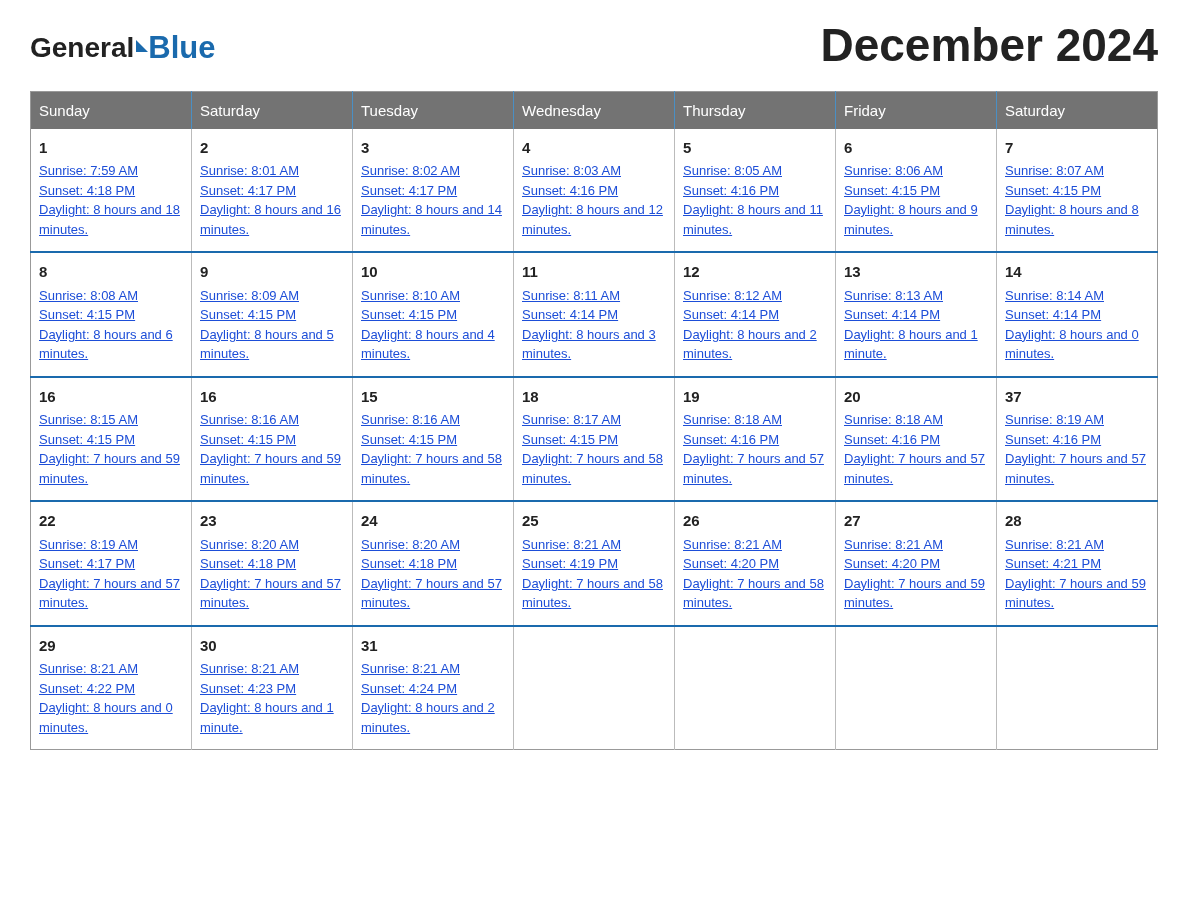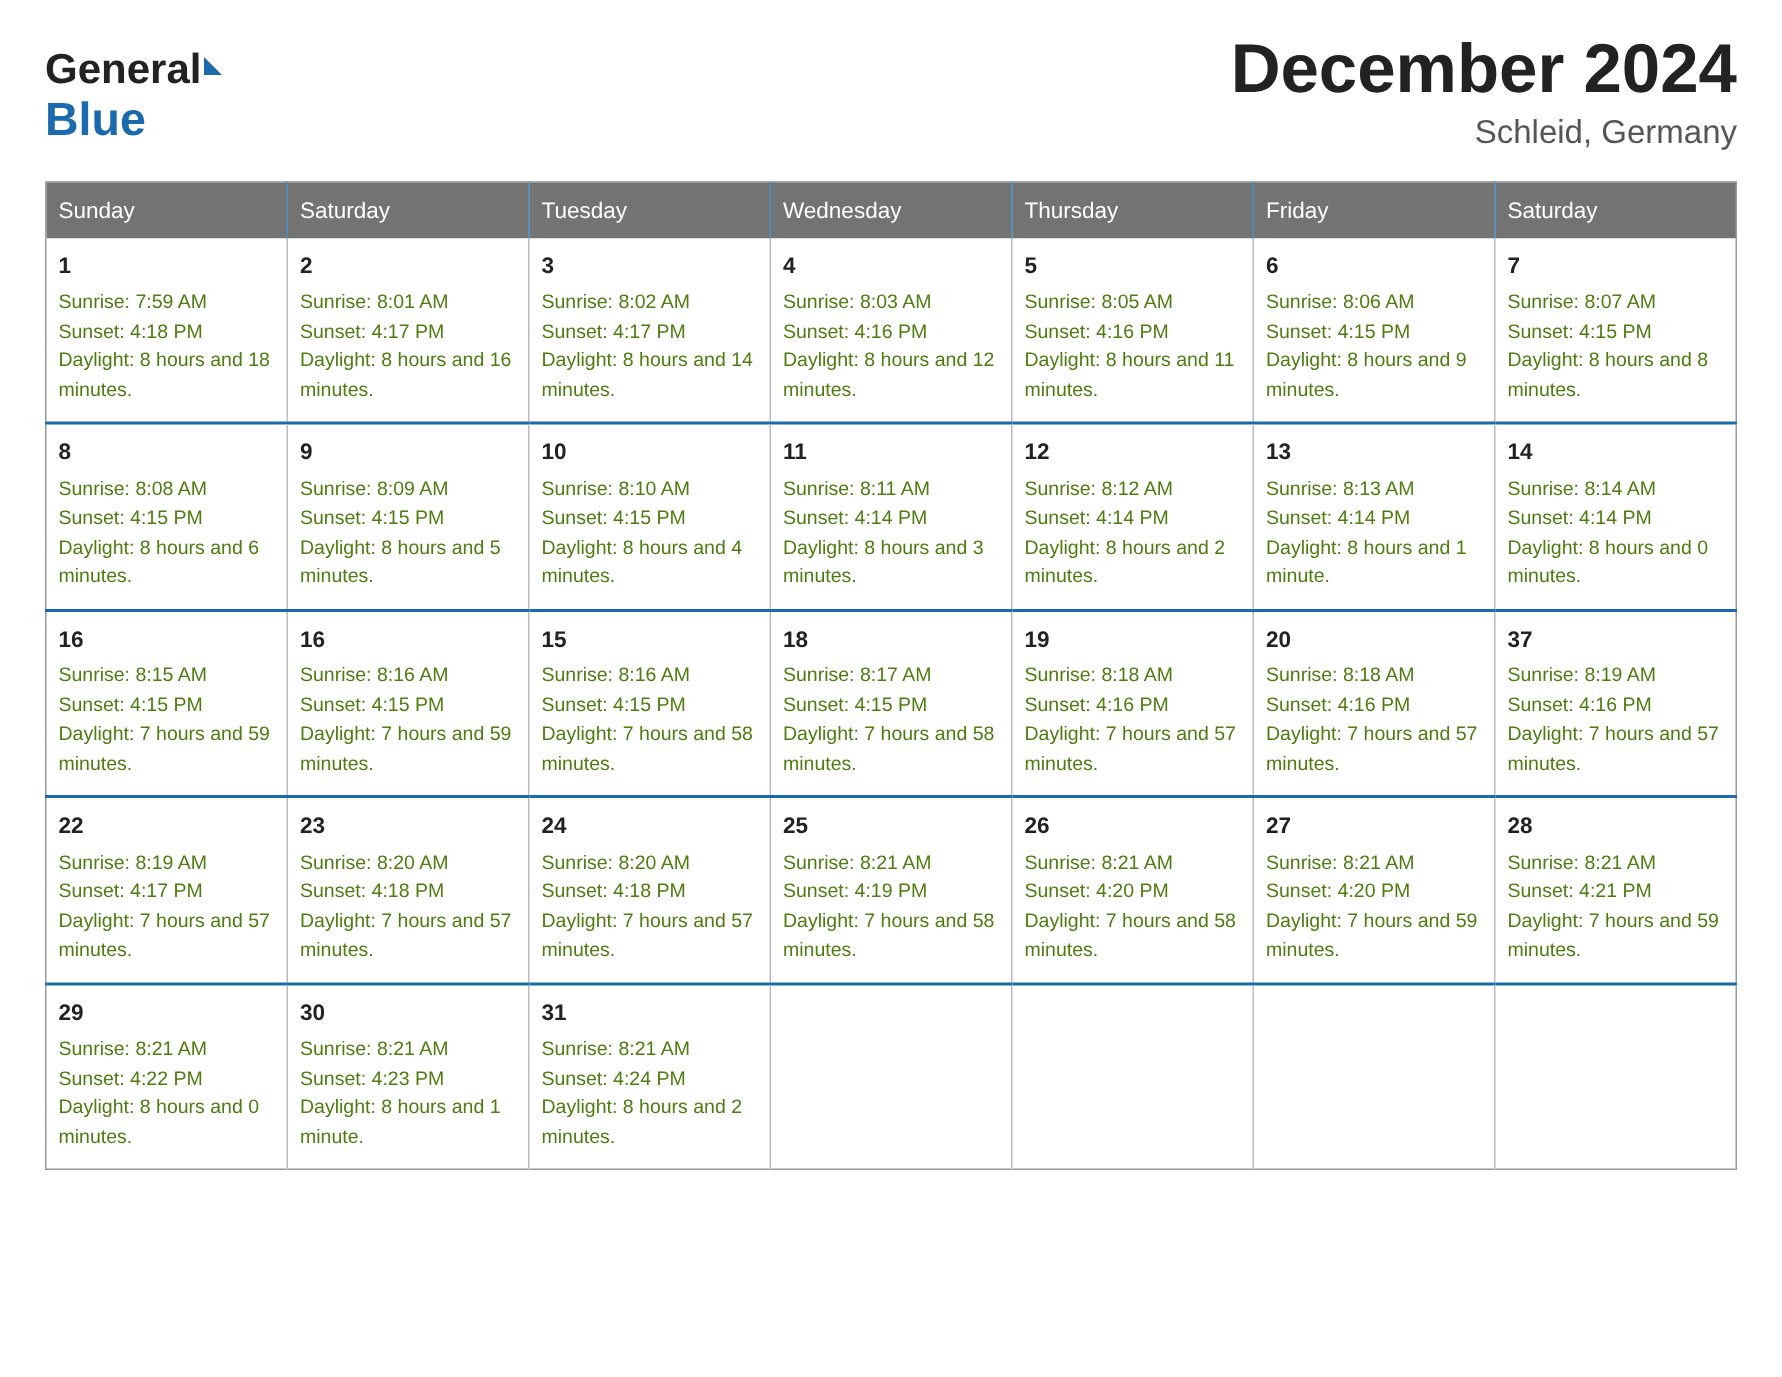--- a/index.html
+++ b/index.html
@@ -12,21 +12,21 @@
       min-height: 918px;
     }
     .header-area {
       display: flex;
       justify-content: space-between;
       align-items: flex-start;
       margin-bottom: 20px;
     }
     .logo {
       display: flex;
-      flex-direction: column;
+      flex-direction: row;
       margin-top: 10px;
     }
     .logo-text {
       display: flex;
       align-items: center;
     }
     .logo-general {
       font-size: 28px;
       font-weight: bold;
       color: #222;
@@ -97,43 +97,43 @@
       border-bottom: none;
     }
     .day-number {
       font-size: 15px;
       font-weight: bold;
       color: #222;
       display: block;
       margin-bottom: 2px;
     }
     .day-info {
-      color: #4d7c0f;
+      color: #1d4ed8;
       font-size: 13px;
+      text-decoration: underline;
     }
     .empty-cell {
       background: #fff;
     }
   </style>
 </head>
 <body>
 
 <div class="header-area">
   <div class="logo">
     <div class="logo-text">
       <span class="logo-general">General</span>
       <div class="logo-blue-container">
         <div class="logo-triangle"></div>
       </div>
     </div>
     <span class="logo-blue">Blue</span>
   </div>
   <div class="title-area">
     <div class="month-title">December 2024</div>
-    <div class="location">Schleid, Germany</div>
   </div>
 </div>
 
 <table class="calendar-table">
   <thead>
     <tr>
     <th>Sunday</th>
         <th>Saturday</th>
         <th>Tuesday</th>
         <th>Wednesday</th>

